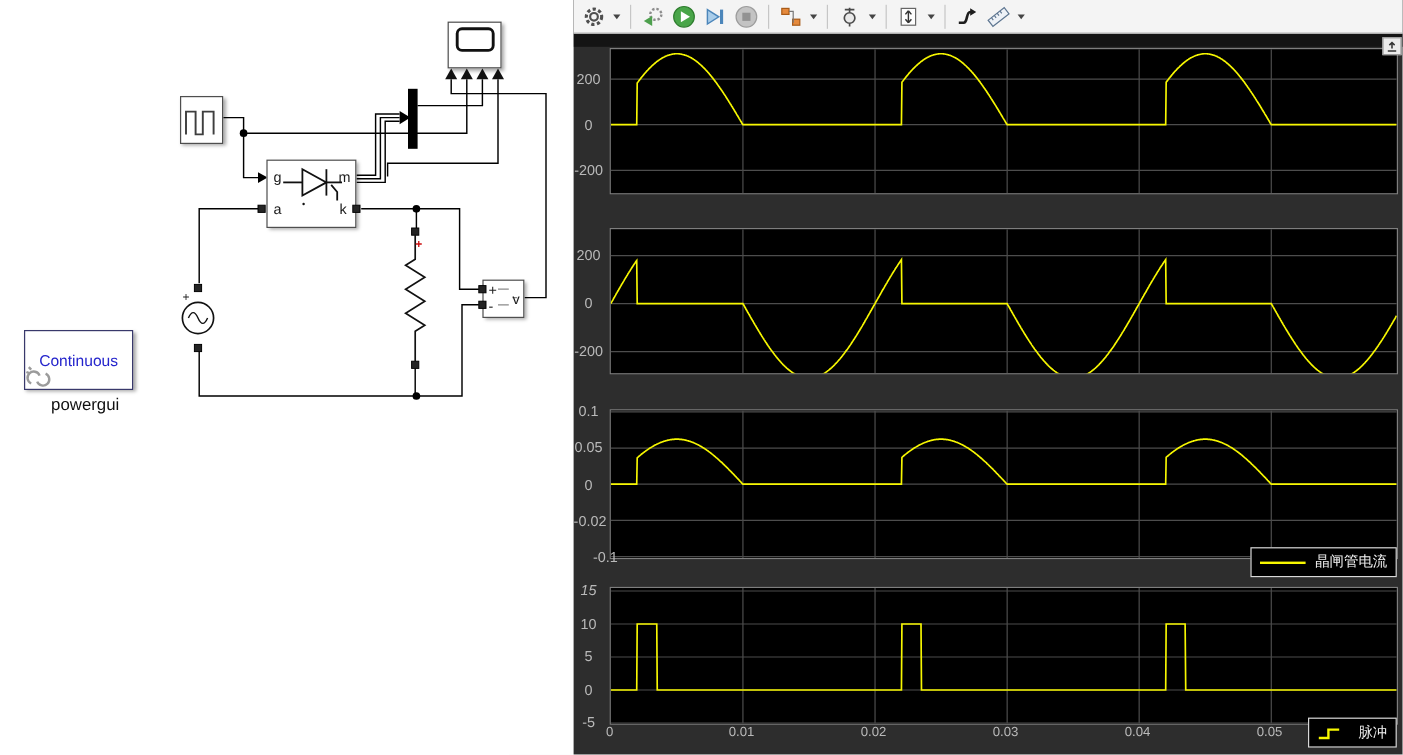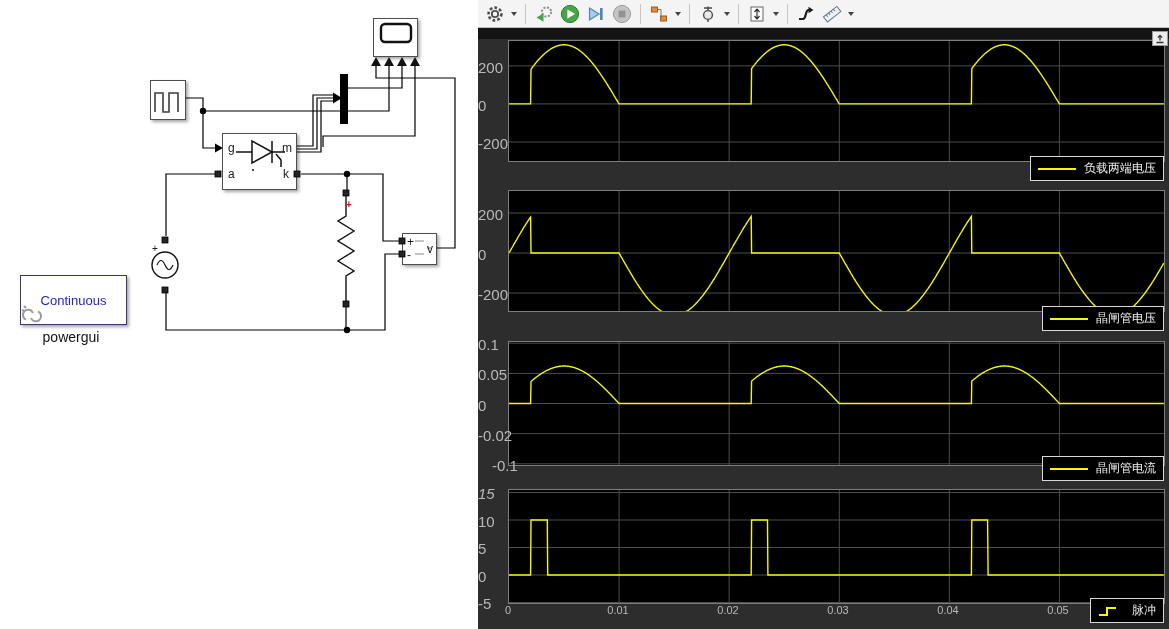--- a/index.html
+++ b/index.html
@@ -16,21 +16,21 @@
   #pg-label{position:absolute;z-index:4;font-size:14px;color:#111;text-align:center;}
   .redplus{color:#cc1111;font-weight:bold;}
   
   #scope{position:absolute;left:478px;top:0;width:691px;height:629px;background:#2d2d2d;overflow:hidden;}
   #toolbar{position:absolute;left:0;top:0;width:100%;height:28px;background:#f4f4f4;border-bottom:1px solid #bdbdbd;display:flex;align-items:center;padding-left:4px;box-sizing:border-box;z-index:5;}
   .tbtn{width:24px;height:24px;display:flex;align-items:center;justify-content:center;border:none;background:transparent;padding:0;margin:0 1px;}
   .caret{width:0;height:0;border-left:3.5px solid transparent;border-right:3.5px solid transparent;border-top:4px solid #444;margin:0 3px;}
   .sep{width:1px;height:20px;background:#c6c6c6;margin:0 5px;}
   #topstrip{position:absolute;left:0;top:28px;width:100%;height:11px;background:#141414;}
   .panel{position:absolute;background:#000;border:1px solid #7e7e7e;box-sizing:content-box;}
-  .ytick{position:absolute;color:#b9b9b9;font-size:15px;text-align:left;z-index:2;}
+  .ytick{position:absolute;color:#b9b9b9;font-size:12px;text-align:center;z-index:2;}
   .xtick{position:absolute;color:#b9b9b9;font-size:11px;width:40px;text-align:center;z-index:2;}
   .legend{position:absolute;background:#000;border:1px solid #d9d9d9;color:#f2f2f2;font-size:12px;display:flex;align-items:center;padding:3px 7px;z-index:4;white-space:nowrap;}
   .legend .line{display:inline-block;width:38px;height:0;border-top:2px solid #f7f700;margin-right:8px;}
   #dockbtn{position:absolute;right:1px;top:31px;width:14px;height:13px;background:#ececec;border:1px solid #9a9a9a;z-index:6;display:flex;align-items:center;justify-content:center;}
 </style>
 </head>
 <body>
 
 <div id="stage">
 
@@ -58,21 +58,21 @@
         <circle cx="203" cy="111" r="3.2"></circle>
         <circle cx="347" cy="174" r="3.2"></circle>
         <circle cx="347" cy="330" r="3.2"></circle>
       </g>
     </svg>
 
     <div class="blk" style="left:150px;top:80px;width:36px;height:40px;"></div>
     <div class="blk" style="left:373px;top:18px;width:45px;height:39px;"></div>
     <div class="blk" style="left:222px;top:133px;width:75px;height:57px;"></div>
     <div class="blk" style="left:402px;top:233px;width:35px;height:32px;"></div>
-    <div class="blk" id="powergui" style="left:20px;top:275px;width:107px;height:50px;">
+    <div class="blk" id="powergui" style="left:20px;top:275px;width:91px;height:50px;">
       <span class="ptxt">Continuous</span>
     </div>
     <div id="pg-label" style="left:20px;top:329px;width:102px;">powergui</div>
 
     <svg id="overlay" width="478" height="629">
 
       <path d="M155,112 V93 H163 V112 H169 V93 H178 V112" stroke="#3e3e3e" stroke-width="1.6" fill="none"></path>
 
       <rect x="381" y="24" width="30" height="18" rx="4" fill="#fff" stroke="#111" stroke-width="2.4"></rect>
 
@@ -281,28 +281,20 @@
         <div class="ytick" style="left: 0px; width: 25px; top: 568px;">0</div>
         <div class="ytick" style="left: 0px; width: 25px; top: 595px;">-5</div>
         <div class="xtick" style="left: 10px; top: 604px;">0</div>
         <div class="xtick" style="left: 120px; top: 604px;">0.01</div>
         <div class="xtick" style="left: 230px; top: 604px;">0.02</div>
         <div class="xtick" style="left: 340px; top: 604px;">0.03</div>
         <div class="xtick" style="left: 450px; top: 604px;">0.04</div>
         <div class="xtick" style="left: 560px; top: 604px;">0.05</div>
       </div>
 
-    <div class="legend" style="right:5px;top:156px;">
-      <span class="line"></span>
-      <span>负载两端电压</span>
-    </div>
-    <div class="legend" style="right:5px;top:306px;">
-      <span class="line"></span>
-      <span>晶闸管电压</span>
-    </div>
     <div class="legend" style="right:5px;top:456px;">
       <span class="line"></span>
       <span>晶闸管电流</span>
     </div>
     <div class="legend" style="right:5px;top:598px;">
       <svg width="26" height="12" style="margin-right:8px;">
         <path d="M1,10 h8 v-7 h9" stroke="#f7f700" stroke-width="2" fill="none"></path>
       </svg>
       <span>脉冲</span>
     </div>

